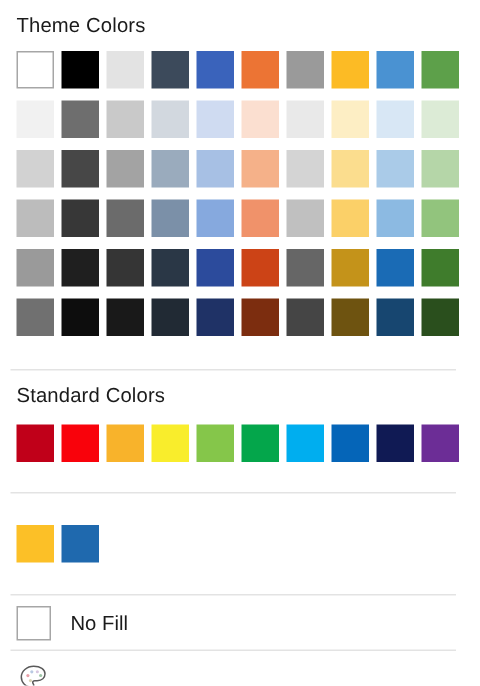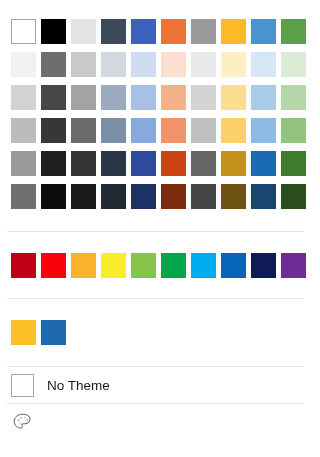--- a/index.html
+++ b/index.html
@@ -84,20 +84,21 @@
     flex: 0 0 auto;
     display: block;
   }
 </style>
 </head>
 <body>
 
 <div class="panel">
 
   <div style="height:9px"></div>
+  <div class="section-title">Theme Colors</div>
 
   <div style="height:10px"></div>
   <div class="grid" id="theme-grid">
       <div class="swatch bordered" style="background: rgb(255, 255, 255);"></div>
       <div class="swatch" style="background: rgb(0, 0, 0);"></div>
       <div class="swatch" style="background: rgb(227, 227, 227);"></div>
       <div class="swatch" style="background: rgb(60, 74, 91);"></div>
       <div class="swatch" style="background: rgb(58, 99, 187);"></div>
       <div class="swatch" style="background: rgb(236, 116, 52);"></div>
       <div class="swatch" style="background: rgb(154, 154, 154);"></div>
@@ -153,20 +154,21 @@
       <div class="swatch" style="background: rgb(69, 69, 69);"></div>
       <div class="swatch" style="background: rgb(110, 83, 16);"></div>
       <div class="swatch" style="background: rgb(23, 70, 112);"></div>
       <div class="swatch" style="background: rgb(42, 79, 29);"></div>
     </div>
 
   <div style="height:22px"></div>
   <div class="divider"></div>
 
   <div style="height:9px"></div>
+  <div class="section-title">Standard Colors</div>
 
   <div style="height:12px"></div>
   <div class="row-single" id="standard-row">
       <div class="swatch" style="background: rgb(192, 0, 25);"></div>
       <div class="swatch" style="background: rgb(249, 2, 11);"></div>
       <div class="swatch" style="background: rgb(248, 179, 43);"></div>
       <div class="swatch" style="background: rgb(249, 237, 44);"></div>
       <div class="swatch" style="background: rgb(133, 198, 74);"></div>
       <div class="swatch" style="background: rgb(4, 166, 75);"></div>
       <div class="swatch" style="background: rgb(0, 174, 239);"></div>
@@ -184,21 +186,21 @@
   <div class="row-single" id="recent-row">
       <div class="swatch" style="background: rgb(252, 192, 39);"></div>
       <div class="swatch" style="background: rgb(31, 105, 174);"></div>
     </div>
 
   <div style="height:21px"></div>
   <div class="divider"></div>
 
   <div class="opt-row">
     <span class="nofill-box"></span>
-    <span class="opt-label">No Theme</span>
+    <span class="opt-label">No Fill</span>
   </div>
 
   <div class="divider"></div>
 
   <div class="opt-row">
     <span class="palette-icon">
       <svg width="23" height="23" viewBox="0 0 23 23" xmlns="http://www.w3.org/2000/svg">
         <path d="M11.5 3.2c-4.7 0-8.3 3.2-8.3 7.2 0 3.9 3.1 6.6 6.6 6.6 1.1 0 1.7-.5 1.7-1.2 0-.4-.2-.7-.4-1-.2-.3-.3-.5-.3-.8 0-.7.6-1.2 1.4-1.2h1.6c3.1 0 5.2-1.9 5.2-4.6 0-3-3-5-7.5-5z" fill="#ffffff" stroke="#5a5a5a" stroke-width="1"></path>
         <circle cx="7.6" cy="9.4" r="1.05" fill="#e8a0a8"></circle>
         <circle cx="10.2" cy="6.9" r="1.05" fill="#b9c9e2"></circle>

